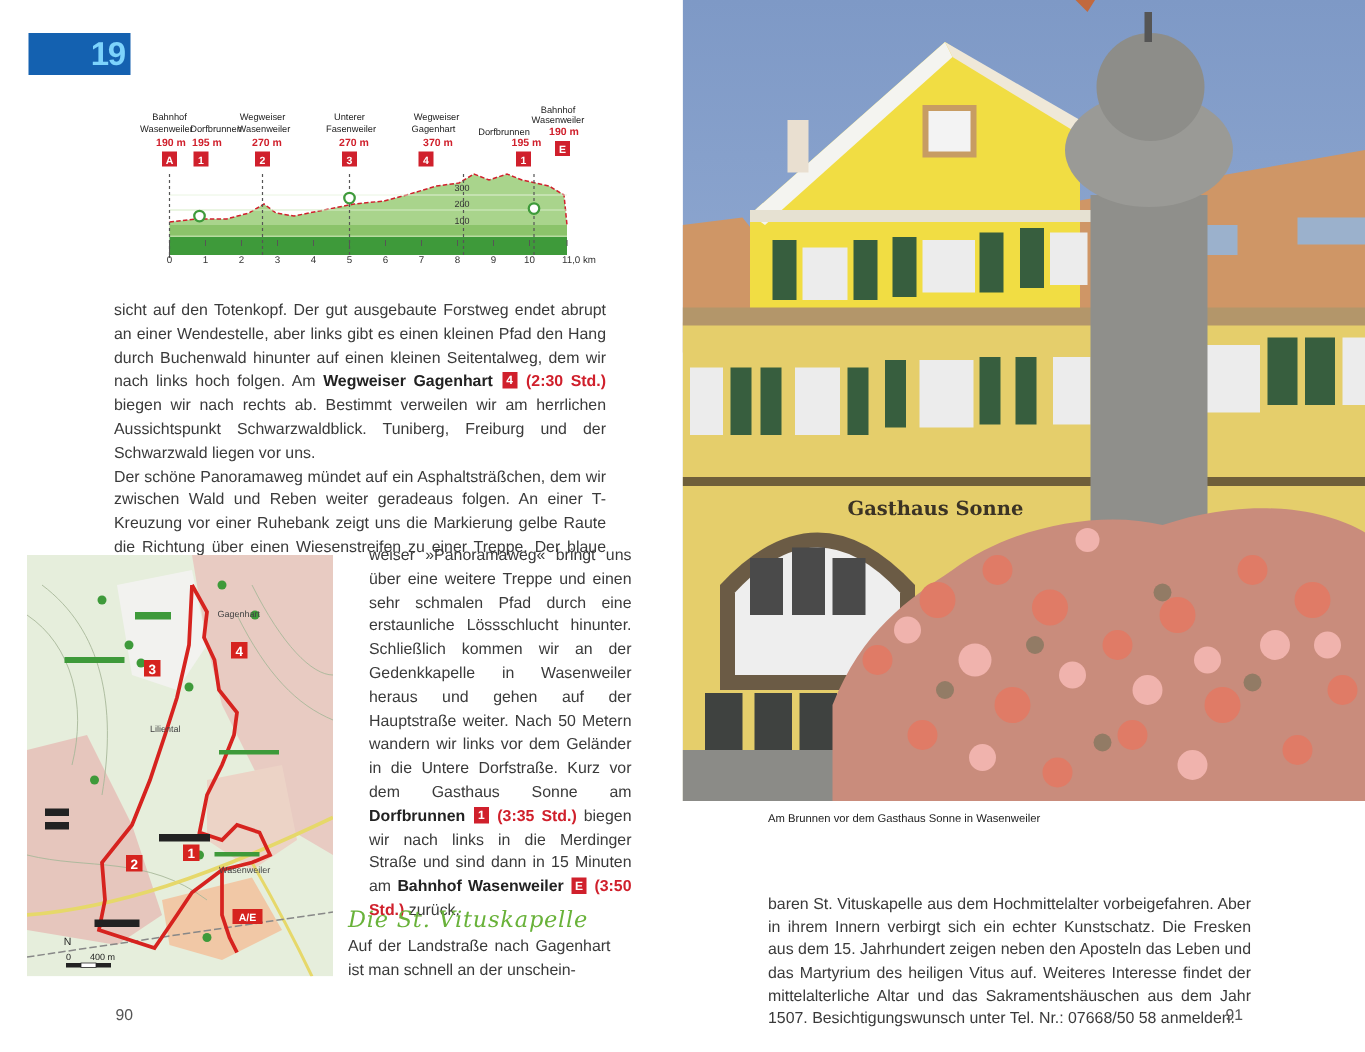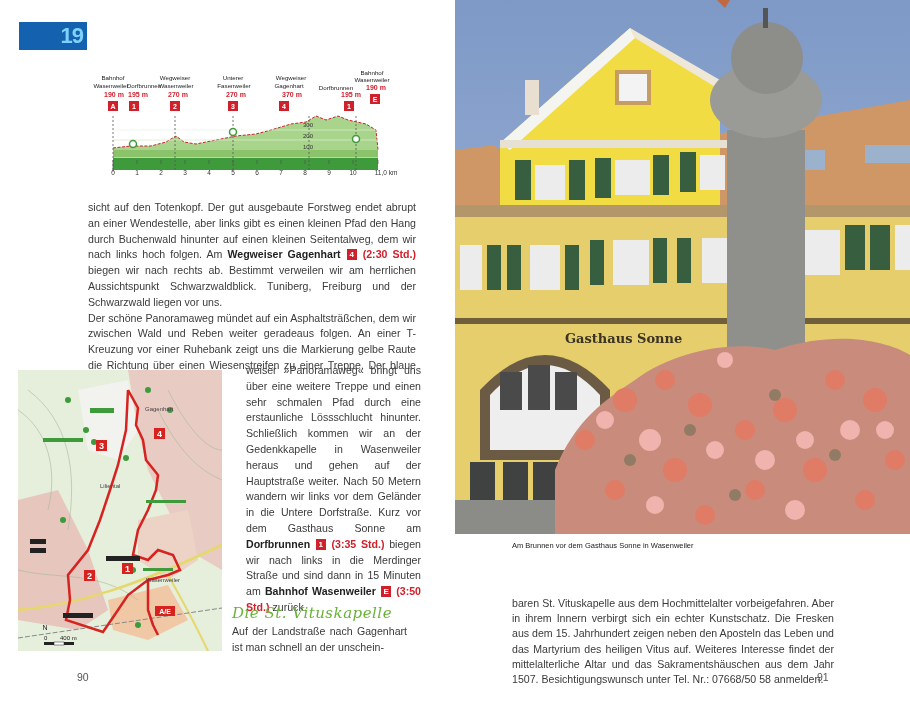--- a/index.html
+++ b/index.html
@@ -11,21 +11,21 @@
 
   .tour-tab { position: absolute; left: 0; top: 22px; width: 68px; height: 28px; background: #1461b0;
     color: #7dd3fc; font-weight: bold; font-size: 22px; text-align: right; padding-right: 4px; line-height: 28px;
     font-family: "Liberation Sans", sans-serif; letter-spacing: -1px; margin-left: 19px; }
 
   .profile { position: absolute; left: 76px; top: 60px; width: 330px; height: 130px; }
   .profile svg { position: absolute; left: 0; top: 0; }
 
   .body-text { position: absolute; font-size: 10.6px; line-height: 15.8px; color: #3a3a3a; text-align: justify; }
   .body-text p { text-align: justify; }
-  .txt1 { left: 88px; top: 200px; width: 328px; }
+  .txt1 { left: 76px; top: 200px; width: 328px; }
   .txt2 { left: 246px; top: 363px; width: 175px; }
   .b { font-weight: bold; color: #222; }
   .red { color: #d0202c; font-weight: bold; }
   .badge { display: inline-block; background: #d0202c; color: #fff; font-size: 8px; font-weight: bold;
     width: 10px; height: 11px; line-height: 11px; text-align: center; vertical-align: 1px; margin: 0 1px; }
 
   .section-heading { position: absolute; left: 232px; top: 604px; font-family: "DejaVu Serif", serif;
     font-style: italic; font-size: 15px; color: #69b23a; letter-spacing: 0.5px; text-align: right; }
   .txt3 { left: 232px; top: 624px; width: 175px; }
 

